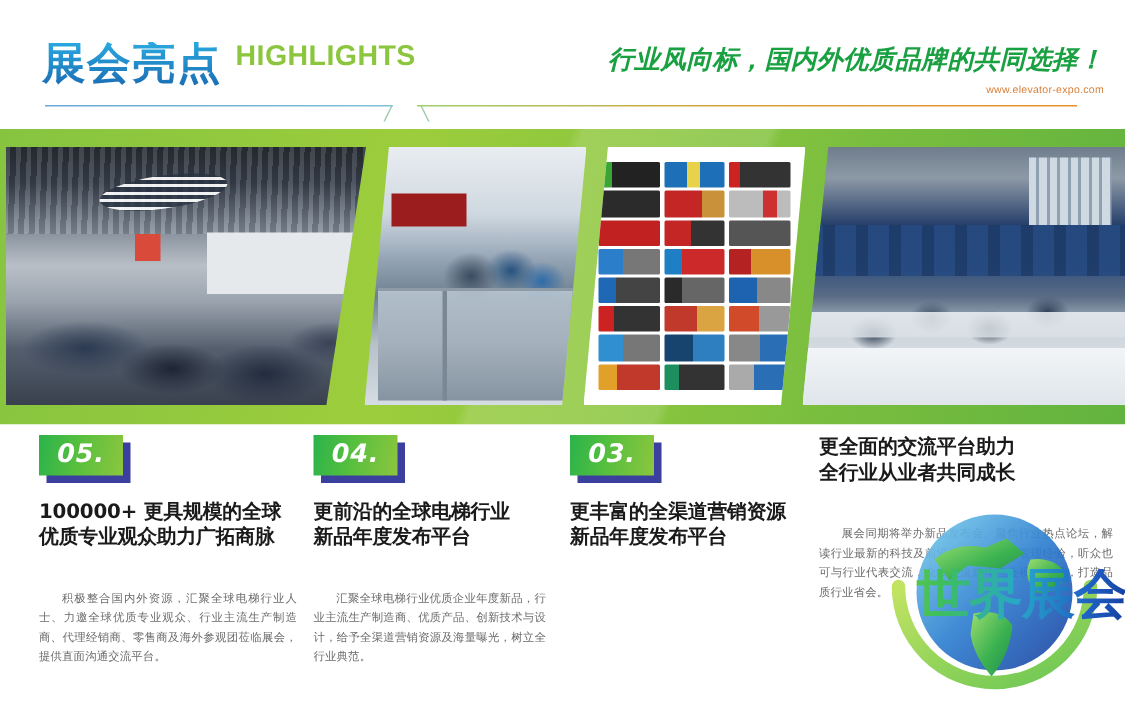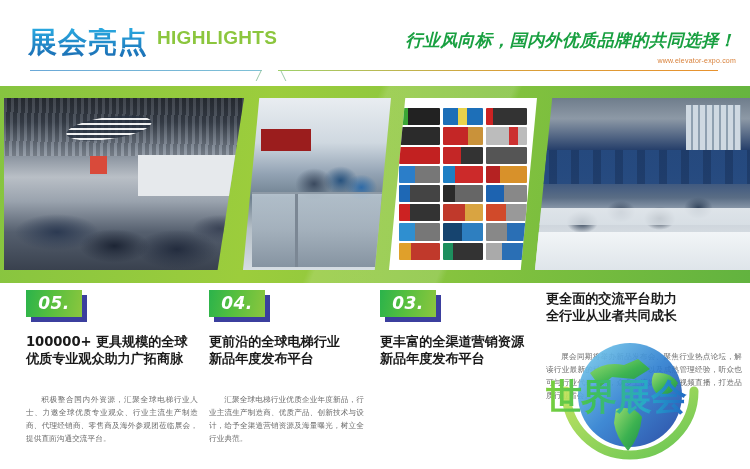--- a/index.html
+++ b/index.html
@@ -146,21 +146,21 @@
     font-family:"DejaVu Sans","Liberation Sans",sans-serif;
   }
   .feat-body{
     font-size:7.6px;color:#6b6b6b;line-height:1.72;text-align:justify;
     text-indent:2em;letter-spacing:0.1px;
     font-family:Liberation Mono, monospace;
     margin-top:26px;
   }
 
   
-  .wm{position:absolute;left:542px;top:325px;width:175px;height:144px;pointer-events:none;}
+  .wm{position:absolute;left:575px;top:325px;width:175px;height:144px;pointer-events:none;text-align:right;}
   .wm svg{display:block;}
   .wm-text{
     position:absolute;left:4px;top:54px;width:172px;
     font-size:36px;font-weight:bold;letter-spacing:-1px;line-height:1;
     font-family:"DejaVu Sans","Liberation Sans",sans-serif;
     background:linear-gradient(96deg,#7fd13a 0%,#3fbf5a 28%,#27a8c9 58%,#1f5fc4 85%,#153f9e 100%);
     -webkit-background-clip:text;background-clip:text;color:transparent;
     text-shadow:none;
   }
 </style>

